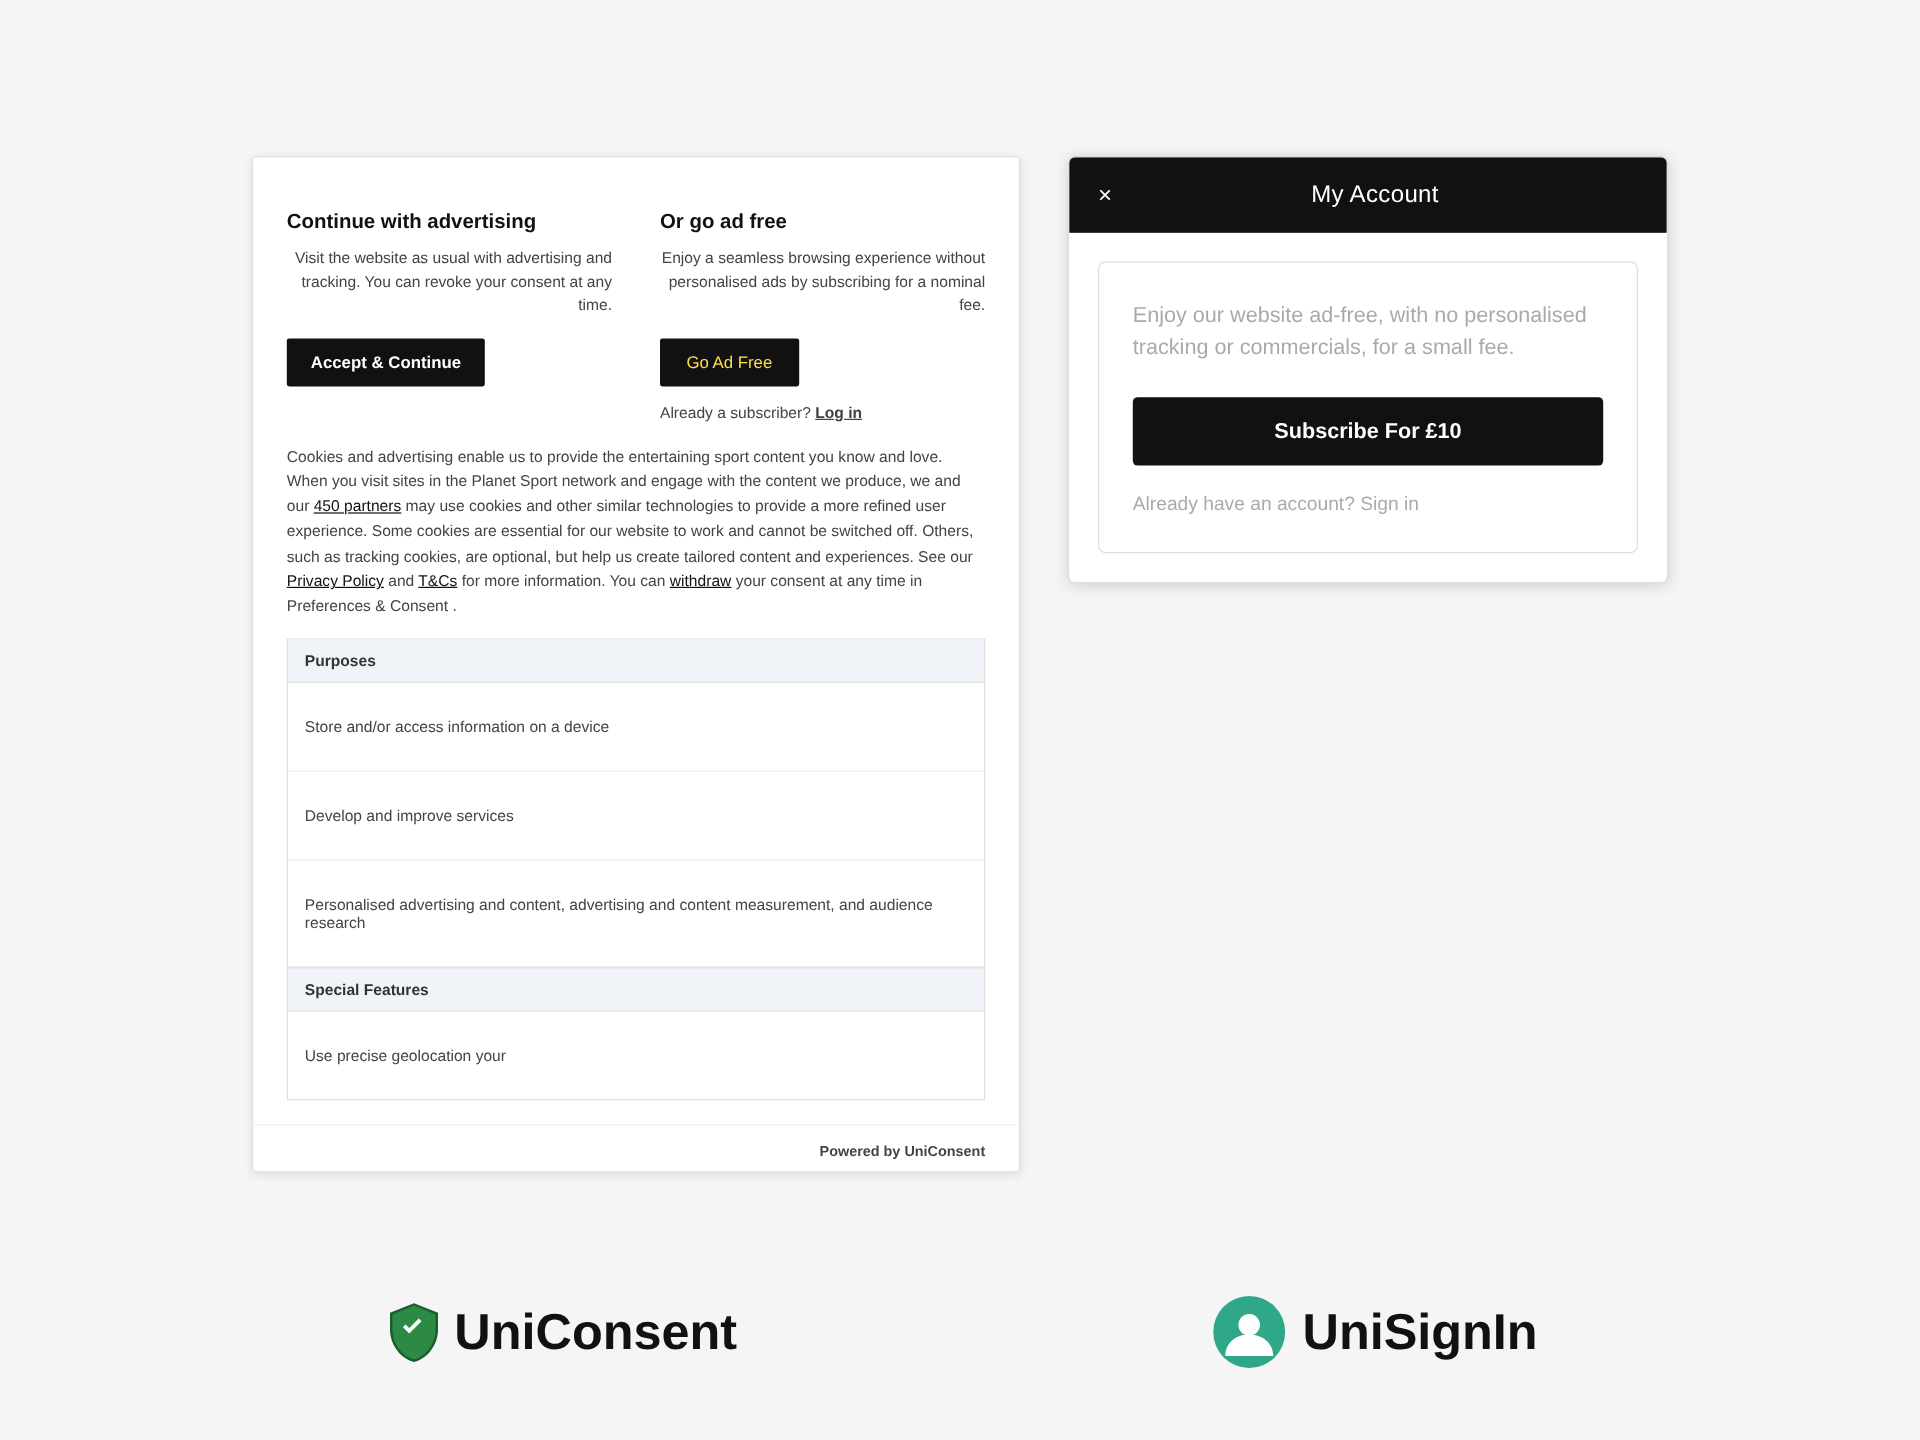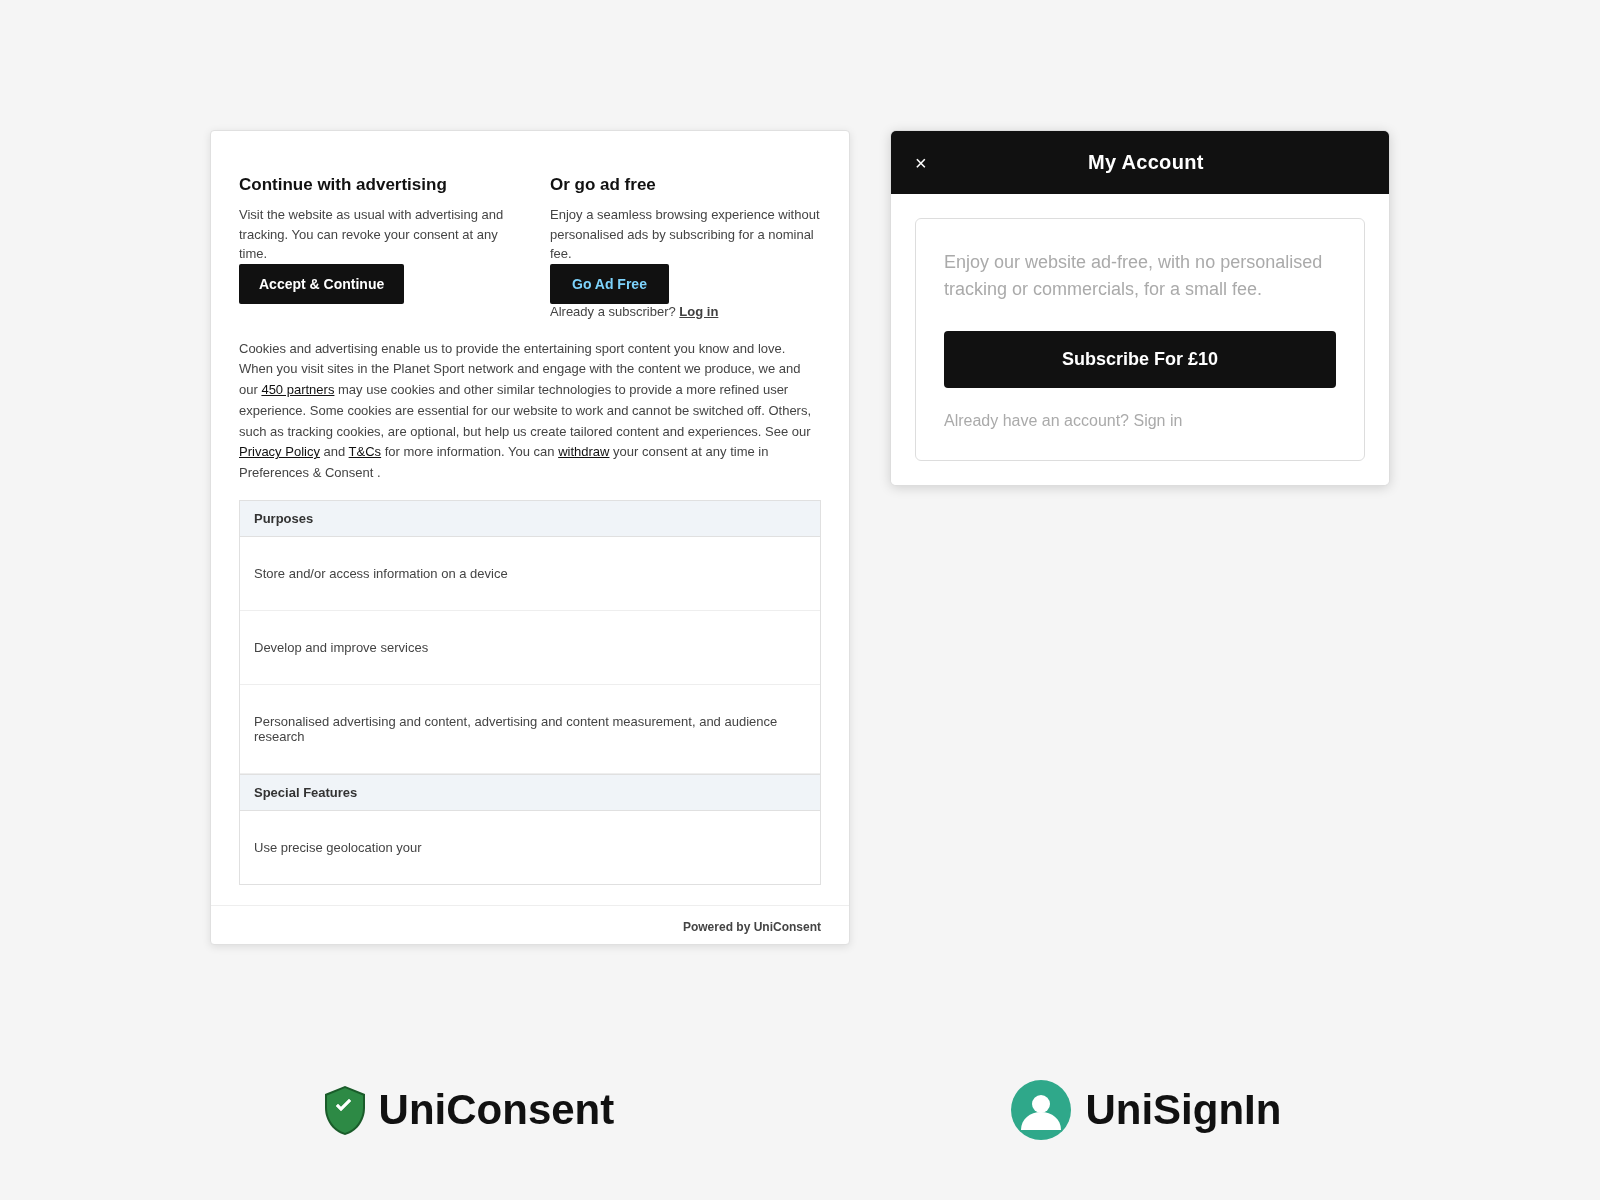--- a/index.html
+++ b/index.html
@@ -49,44 +49,46 @@
       font-size: 17px;
       font-weight: 700;
       margin-bottom: 10px;
       color: #111;
     }
 
     .consent-col p {
       font-size: 13px;
       color: #444;
       line-height: 1.5;
+      margin-bottom: 18px;
+      text-align: right;
     }
 
     .btn-accept {
       background: #111;
       color: #fff;
       border: none;
       padding: 12px 20px;
       font-size: 14px;
       font-weight: 600;
       cursor: pointer;
       border-radius: 2px;
     }
 
     .btn-go-ad-free {
       background: #111;
-      color: #7dd3fc;
+      color: #fde047;
       border: none;
       padding: 12px 22px;
       font-size: 14px;
-      font-weight: 700;
+      font-weight: 400;
       cursor: pointer;
       border-radius: 2px;
       display: block;
-      margin-bottom: 0;
+      margin-bottom: 14px;
     }
 
     .already-subscriber {
       font-size: 13px;
       color: #444;
     }
 
     .already-subscriber a {
       color: #404040;
       font-weight: 600;
@@ -182,21 +184,21 @@
       font-size: 20px;
       cursor: pointer;
       margin-right: 0;
       line-height: 1;
     }
 
     .account-title {
       flex: 1;
       text-align: center;
       font-size: 20px;
-      font-weight: 700;
+      font-weight: 400;
       letter-spacing: 0.3px;
     }
 
     .account-body {
       padding: 24px;
       background: #fff;
     }
 
     .account-card {
       border: 1px solid #ddd;

